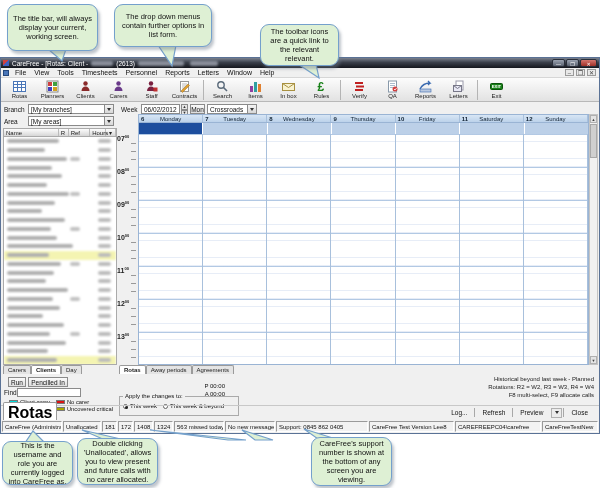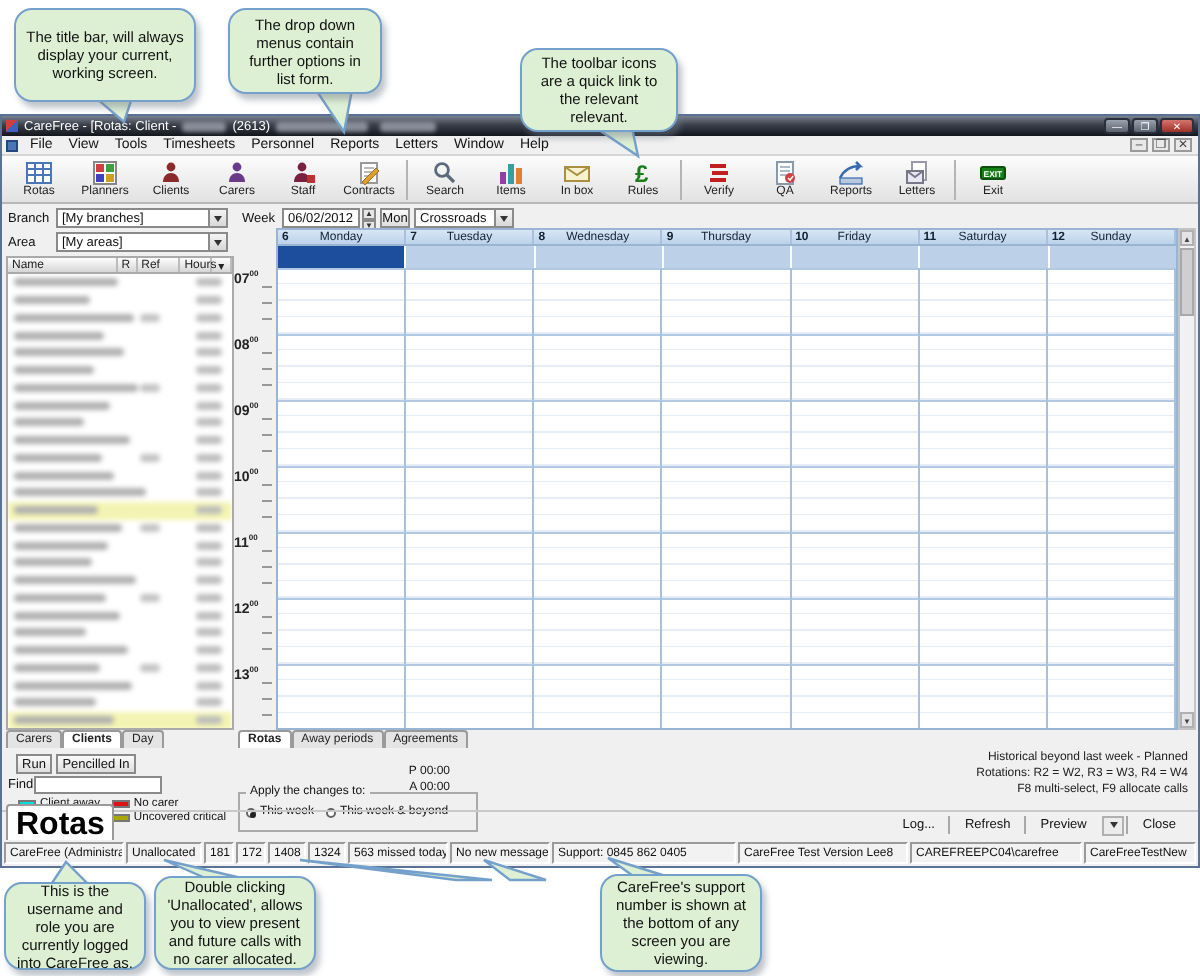--- a/index.html
+++ b/index.html
@@ -112,26 +112,26 @@
   #statusbar{position:absolute;left:0;top:362px;width:598px;height:13px;display:flex;gap:1px;padding:1px;background:#f0f0f0;}
   .seg{border:1px solid;border-color:#9a9a9a #fff #fff #9a9a9a;background:#f2f2f2;font-size:6px;color:#111;
     display:flex;align-items:center;padding:0 2px;white-space:nowrap;overflow:hidden;flex:0 0 auto;}
 </style>
 </head>
 <body>
 
 <div class="page">
 
   <div class="callout" style="left:7px;top:4px;width:91px;height:47px;">The title bar, will always display your current, working screen.</div>
-  <div class="callout" style="left:114px;top:4px;width:77px;height:43px;">The drop down menus contain further options in list form.</div>
+  <div class="callout" style="left:114px;top:4px;width:98px;height:43px;">The drop down menus contain further options in list form.</div>
   <div class="callout" style="left:260px;top:24px;width:79px;height:42px;">The toolbar icons are a quick link to the relevant relevant.</div>
 
   <div class="callout" style="left:2px;top:441px;width:71px;height:44px;">This is the username and role you are currently logged into CareFree as.</div>
   <div class="callout" style="left:77px;top:438px;width:81px;height:47px;">Double clicking 'Unallocated', allows you to view present and future calls with no carer allocated.</div>
-  <div class="callout" style="left:300px;top:437px;width:81px;height:49px;">CareFree's support number is shown at the bottom of any screen you are viewing.</div>
+  <div class="callout" style="left:311px;top:437px;width:81px;height:49px;">CareFree's support number is shown at the bottom of any screen you are viewing.</div>
 
   <svg id="tails" width="600" height="488">
     <g fill="#def0d4" stroke="#74a0cc" stroke-width="1.2">
       <polygon points="48,49 66,49 62,61"></polygon>
       <polygon points="158,45 176,45 172,66"></polygon>
       <polygon points="298,64 316,64 319,78"></polygon>
       <polygon points="25,443 45,443 33,431"></polygon>
       <polygon points="105,440 125,440 82,430"></polygon>
       <polygon points="228,440 246,440 150,430"></polygon>
       <polygon points="255,440 273,440 242,430"></polygon>

